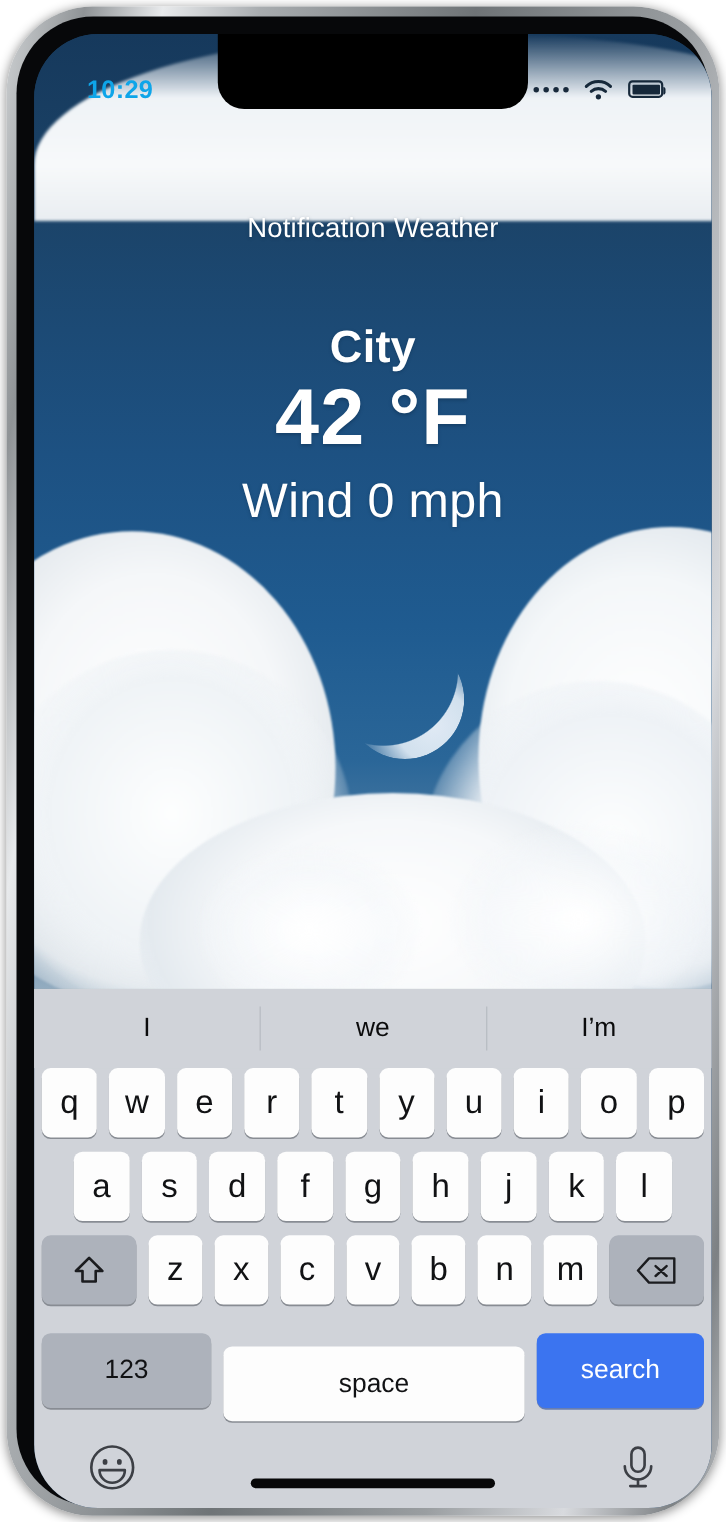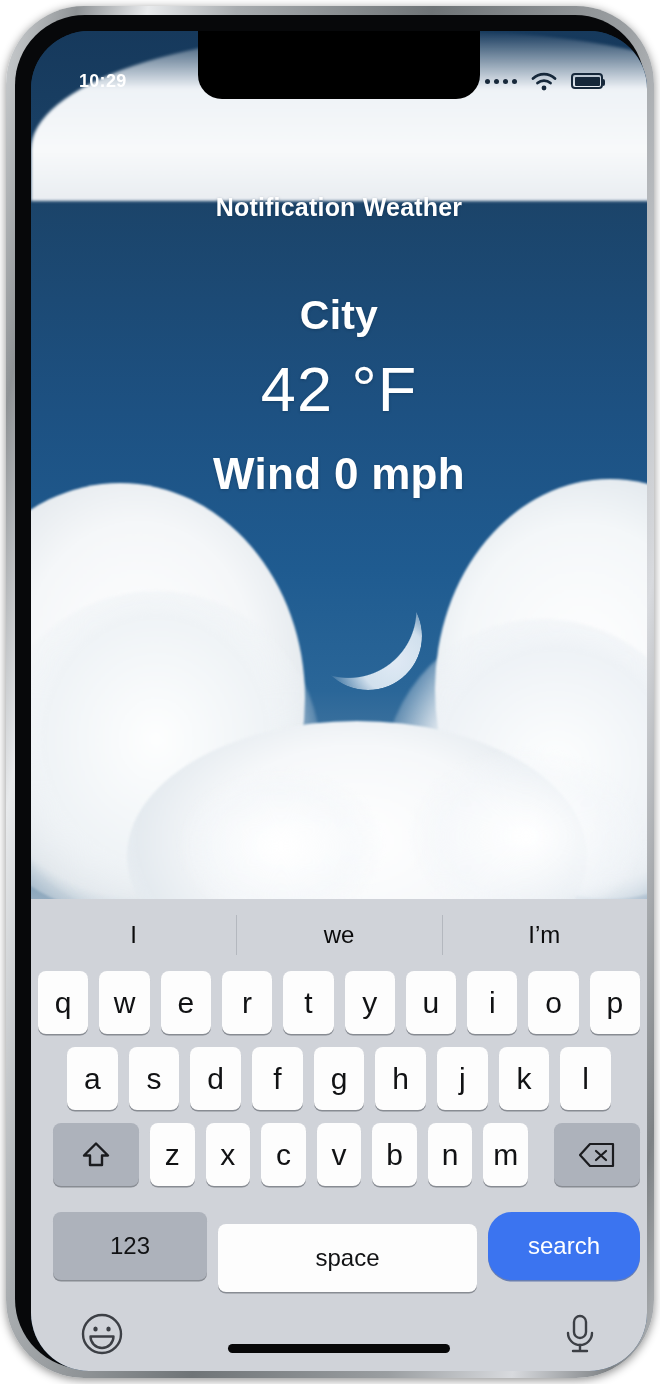--- a/index.html
+++ b/index.html
@@ -42,21 +42,21 @@
   }
 
   
   #status-bar {
     position:absolute; left:0; top:0; width:100%; height:78px;
     display:flex; align-items:center; justify-content:space-between;
     padding:22px 44px 0 48px;
     z-index:35;
   }
   #status-time {
-    font-size:18px; font-weight:600; color:#ffffff;
+    font-size:23px; font-weight:600; color:#0ea5e9;
     letter-spacing:.3px;
   }
   #status-right { display:flex; align-items:center; gap:13px; }
   .sig-dots { display:flex; gap:4px; align-items:center; }
   .sig-dots i { width:5px; height:5px; border-radius:50%; background:#18293b; display:block; }
   #battery-icon {
     width:32px; height:16px; border:2px solid #16283a; border-radius:4px;
     position:relative; padding:1.5px;
   }
   #battery-icon::after {
@@ -128,24 +128,24 @@
     filter:blur(3px);
   }
 
   
   #weather-text {
     position:absolute; left:0; top:0; width:100%;
     text-align:center; z-index:20;
     color:#ffffff;
     text-shadow:0 1px 3px rgba(10,35,60,.35);
   }
-  #app-title { font-size:25px; font-weight:700; margin-top:162px; letter-spacing:.2px; }
+  #app-title { font-size:25px; font-weight:400; margin-top:162px; letter-spacing:.2px; }
   #city-name { font-size:41px; font-weight:700; margin-top:70px; letter-spacing:.2px; }
-  #temperature { font-size:63px; font-weight:400; margin-top:14px; letter-spacing:1px; }
-  #wind { font-size:44px; font-weight:700; margin-top:24px; letter-spacing:.3px; }
+  #temperature { font-size:72px; font-weight:700; margin-top:0; letter-spacing:1px; }
+  #wind { font-size:44px; font-weight:400; margin-top:10px; letter-spacing:.3px; }
 
   
   #keyboard {
     position:absolute; left:0; bottom:0; width:100%; height:472px;
     background:#d0d3d9;
     z-index:30;
     display:flex; flex-direction:column;
   }
 
   
@@ -176,34 +176,32 @@
     box-shadow:0 1.5px 0 rgba(120,124,132,.82);
     font-size:30px; font-weight:400; color:#111214;
     height:63px;
     display:flex; align-items:center; justify-content:center;
     flex:1 1 0;
     min-width:0;
   }
   .key.dark {
     background:#adb2bb;
     box-shadow:0 1.5px 0 rgba(120,124,132,.82);
-    margin-left:15px;
   }
   #row-qwerty .key { }
   #row-asdf { padding:0 29px; }
   #row-zxcv .key.letter { flex:1 1 0; }
   .key.wide { flex:0 0 86px; }
   #row-bottom { gap:11px; }
   #key-123 { flex:0 0 154px; font-size:24px; }
   #key-space { flex:1 1 auto; font-size:24px;margin-top:25px; }
   #key-search {
     flex:0 0 152px; font-size:24px;
     background:#3b74f0; color:#ffffff;
     box-shadow:0 1.5px 0 rgba(60,90,160,.7);
-    border-radius:24px;
   }
   #row-bottom .key { height:68px; }
 
   
   #util-row {
     flex:1; display:flex; align-items:flex-start;
     justify-content:space-between;
     padding:6px 44px 0 48px;
   }
   .util-icon { width:46px; height:46px; }

